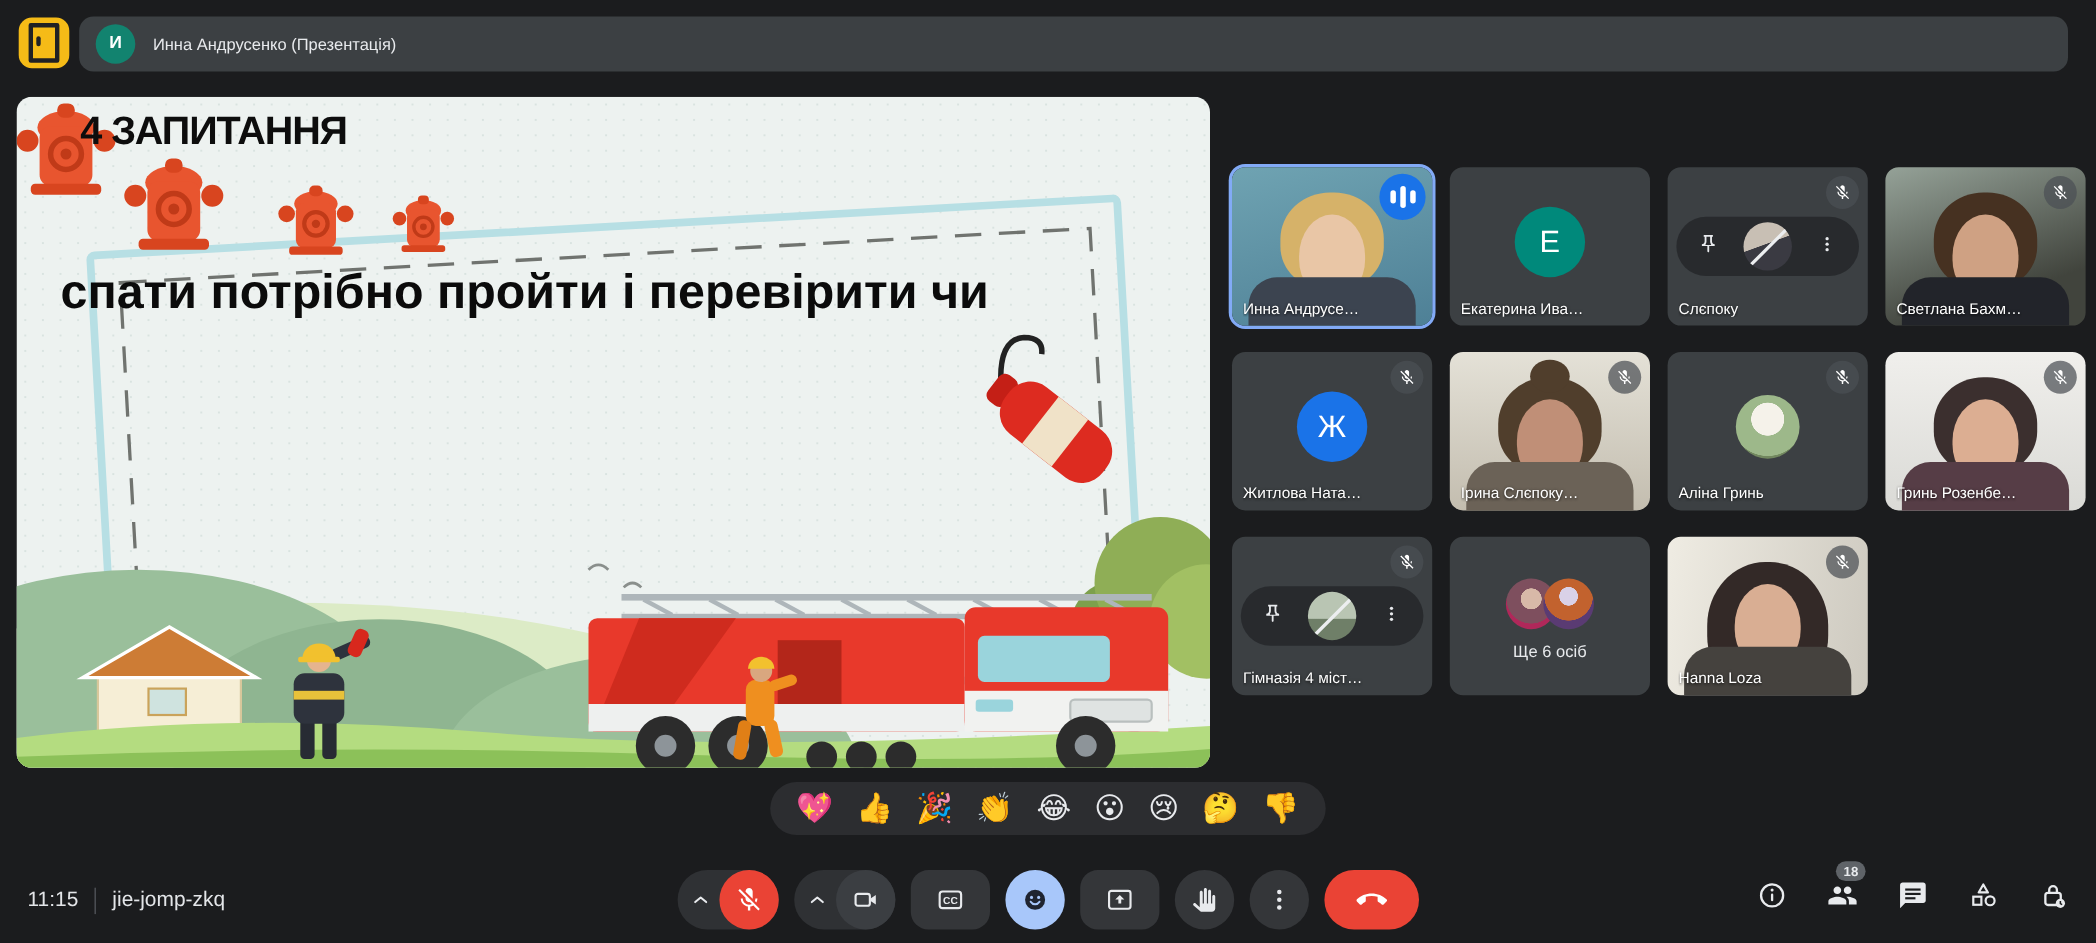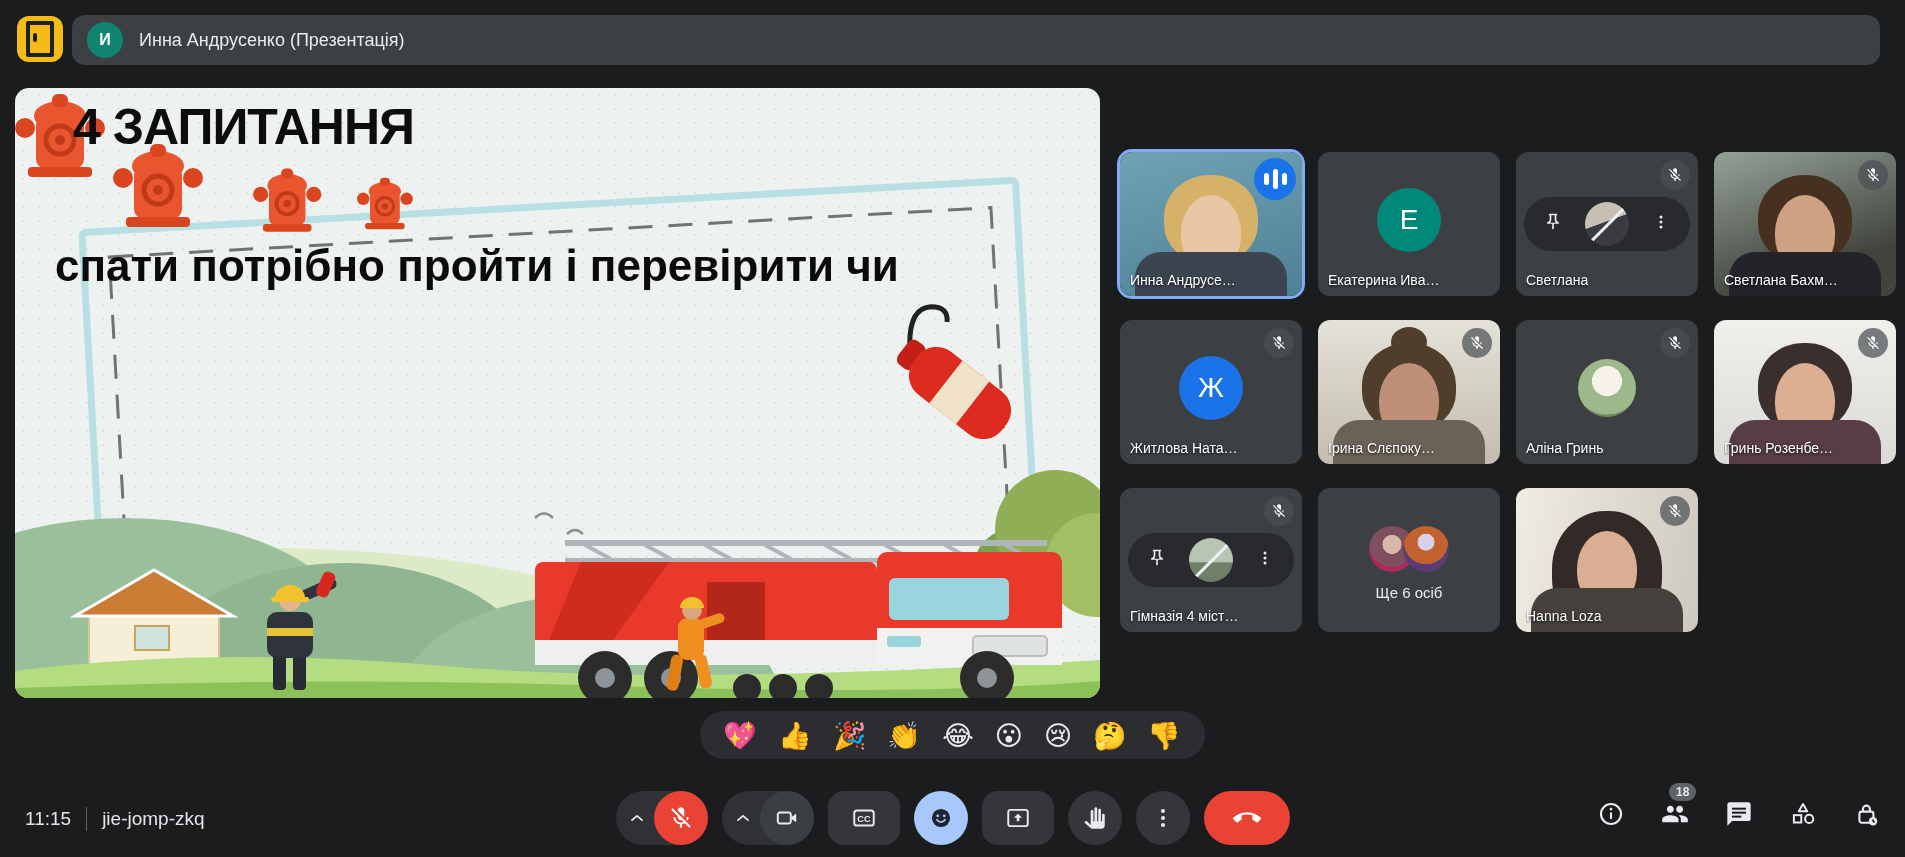--- a/index.html
+++ b/index.html
@@ -11,28 +11,28 @@
   .topbar{position:absolute;left:0;top:0;width:100%;height:80px;background:#1b1c1e;}
   .app-btn{position:absolute;left:17px;top:16px;width:46px;height:46px;border-radius:12px;
            background:#f5bb17;display:flex;align-items:center;justify-content:center;}
   .door{width:20px;height:28px;border:4px solid #202124;border-radius:2px;position:relative;}
   .door i{position:absolute;left:3px;top:8px;width:4px;height:9px;background:#202124;border-radius:2px;}
   .presenter-chip{position:absolute;left:72px;top:15px;width:1808px;height:50px;border-radius:13px;
            background:#3c4043;display:flex;align-items:center;}
   .presenter-avatar{width:36px;height:36px;border-radius:50%;background:#12836f;color:#fff;
            display:flex;align-items:center;justify-content:center;font-size:16px;font-weight:bold;
            margin-left:15px;}
-  .presenter-name{margin-left:16px;font-size:18px;font-weight:500;color:#e8eaed;}
+  .presenter-name{margin-left:16px;font-size:15px;font-weight:500;color:#e8eaed;}
 
   
   .slide{position:absolute;left:15px;top:88px;width:1085px;height:610px;border-radius:14px;
          background:#edf2f0;overflow:hidden;
          background-image:radial-gradient(#d9e3e0 1px,transparent 1.4px);background-size:16px 14px;}
   .slide svg{position:absolute;inset:0;}
-  .slide-title{position:absolute;left:58px;top:10px;font-size:50px;font-weight:bold;color:#0d0d0d;
+  .slide-title{position:absolute;left:58px;top:10px;font-size:36px;font-weight:bold;color:#0d0d0d;
          letter-spacing:-1px;white-space:nowrap;}
   .slide-body{position:absolute;left:40px;top:146px;width:1040px;}
   .slide-body div{font-size:44px;line-height:63px;font-weight:bold;color:#0b0b0b;white-space:nowrap;}
 
   
   .tiles{position:absolute;left:1120px;top:152px;width:776px;
          display:grid;grid-template-columns:repeat(4,182px);grid-auto-rows:144px;gap:24px 16px;}
   .tile{position:relative;background:#3c4043;border-radius:12px;overflow:hidden;}
   .tile.active{box-shadow:0 0 0 3px #82aaf6;}
   .tile-name{position:absolute;left:10px;bottom:8px;font-size:14px;font-weight:500;color:#fff;
@@ -267,21 +267,21 @@
             <circle cx="12" cy="6" r="1.8" fill="#e8eaed"></circle>
             <circle cx="12" cy="12" r="1.8" fill="#e8eaed"></circle>
             <circle cx="12" cy="18" r="1.8" fill="#e8eaed"></circle>
           </svg></span>
       </div>
       <div class="mic-badge" data-interactable="false">
         <svg viewBox="0 0 24 24">
           <path fill="#fff" d="M19 11h-1.7c0 .74-.16 1.43-.43 2.05l1.23 1.23c.56-.98.9-2.09.9-3.28zm-4.02.17c0-.06.02-.11.02-.17V5c0-1.66-1.34-3-3-3S9 3.34 9 5v.18l5.98 5.99zM4.27 3 3 4.27l6.01 6.01V11c0 1.66 1.33 3 2.99 3 .22 0 .44-.03.65-.08l1.66 1.66c-.71.33-1.5.52-2.31.52-2.76 0-5.3-2.1-5.3-5.1H5c0 3.41 2.72 6.23 6 6.72V21h2v-3.28c.91-.13 1.77-.45 2.54-.9L19.73 21 21 19.73 4.27 3z"></path>
         </svg>
       </div>
-      <div class="tile-name" data-interactable="false">Светлана</div>
+      <div class="tile-name" data-interactable="false">Слєпоку</div>
     </div>
     <div class="tile vid scene-svitlana" data-interactable="true">
       <div class="person" data-interactable="false">
         <div class="hair"></div>
         <div class="face"></div>
         <div class="torso"></div>
       </div>
       <div class="mic-badge" data-interactable="false">
         <svg viewBox="0 0 24 24">
           <path fill="#fff" d="M19 11h-1.7c0 .74-.16 1.43-.43 2.05l1.23 1.23c.56-.98.9-2.09.9-3.28zm-4.02.17c0-.06.02-.11.02-.17V5c0-1.66-1.34-3-3-3S9 3.34 9 5v.18l5.98 5.99zM4.27 3 3 4.27l6.01 6.01V11c0 1.66 1.33 3 2.99 3 .22 0 .44-.03.65-.08l1.66 1.66c-.71.33-1.5.52-2.31.52-2.76 0-5.3-2.1-5.3-5.1H5c0 3.41 2.72 6.23 6 6.72V21h2v-3.28c.91-.13 1.77-.45 2.54-.9L19.73 21 21 19.73 4.27 3z"></path>

